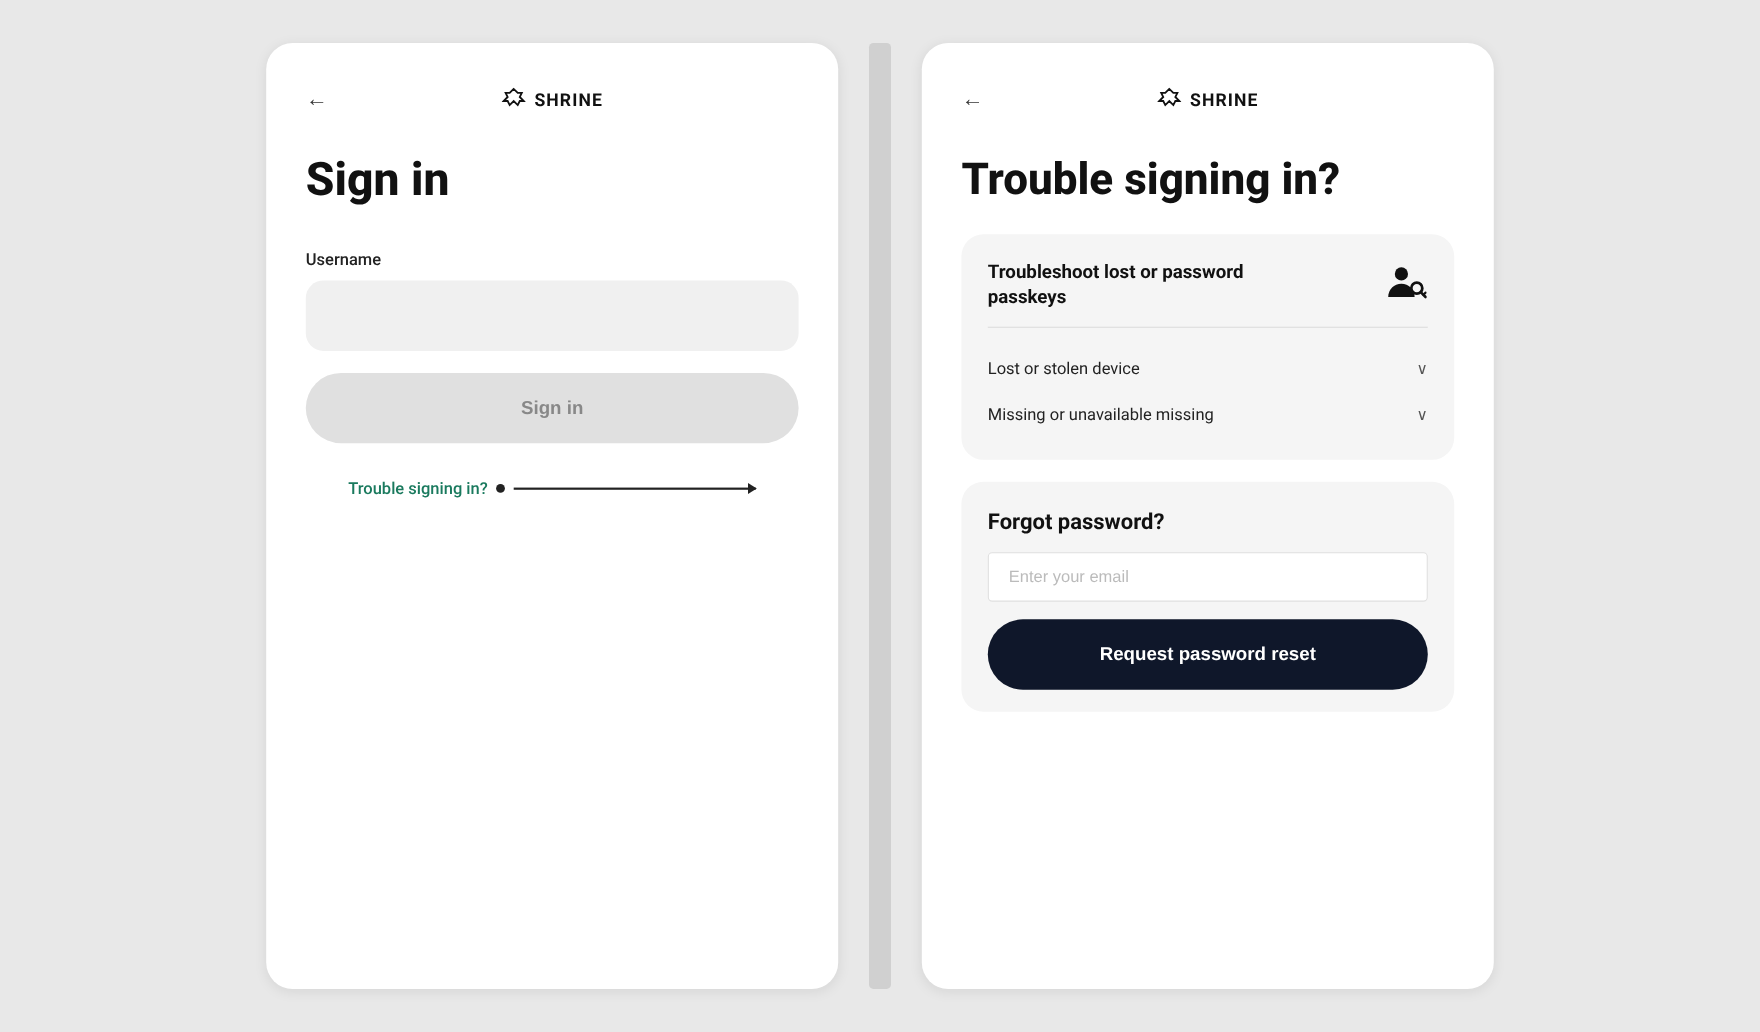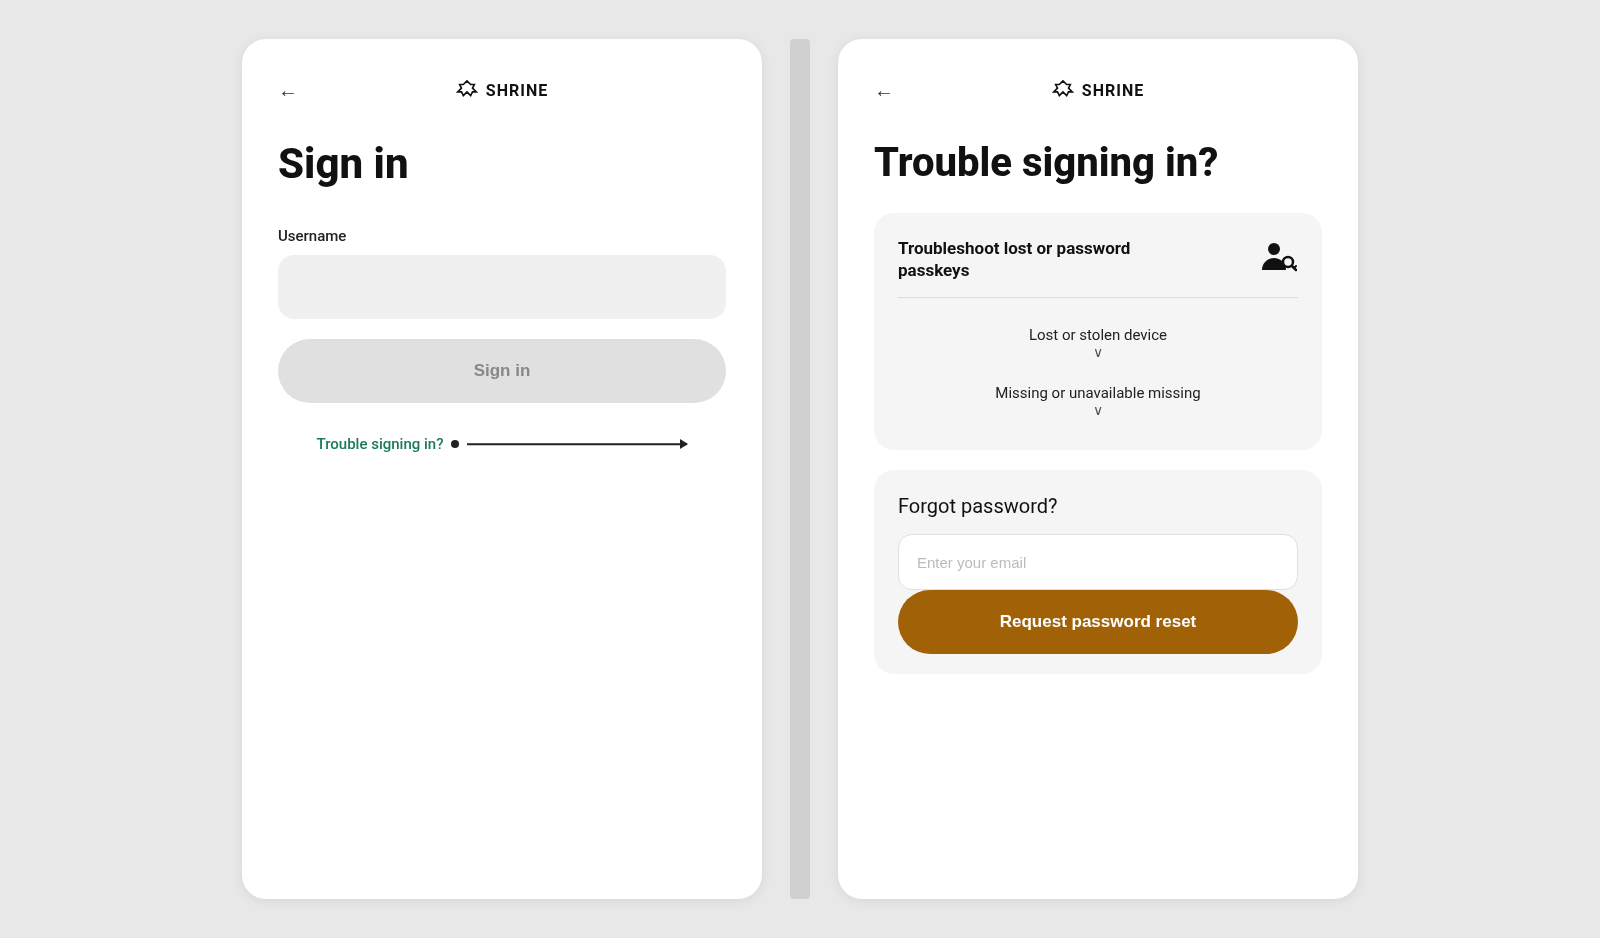--- a/index.html
+++ b/index.html
@@ -128,21 +128,21 @@
       justify-content: center;
     }
 
     .btn-signin {
       background: #e0e0e0;
       color: #888;
       margin-bottom: 32px;
     }
 
     .btn-reset {
-      background: #a16207;
+      background: #0f172a;
       color: #fff;
     }
 
     .trouble-link {
       text-align: center;
       color: #1a7a5e;
       font-size: 15px;
       font-weight: 500;
       cursor: pointer;
       text-decoration: none;
@@ -197,54 +197,54 @@
       background: #ddd;
       margin: 0 0 16px 0;
     }
 
     .accordion-item {
       display: flex;
       align-items: center;
       justify-content: space-between;
       padding: 12px 0;
       cursor: pointer;
-      flex-direction: column;
     }
 
     .accordion-item + .accordion-item {
       border-top: none;
     }
 
     .accordion-label {
       font-size: 15px;
       color: #222;
     }
 
     .chevron-icon {
       font-size: 14px;
       color: #555;
     }
 
     .forgot-title {
       font-size: 20px;
-      font-weight: 400;
+      font-weight: 700;
       color: #111;
       margin-bottom: 16px;
     }
 
     .email-input {
       width: 100%;
-      height: 56px;
+      height: 45px;
       background: #fff;
       border: 1.5px solid #e0e0e0;
-      border-radius: 14px;
+      border-radius: 4px;
       padding: 0 18px;
       font-size: 15px;
       color: #333;
       outline: none;
+      margin-bottom: 16px;
     }
 
     .email-input::placeholder {
       color: #bbb;
     }
 
     .dot {
       width: 8px;
       height: 8px;
       background: #222;

